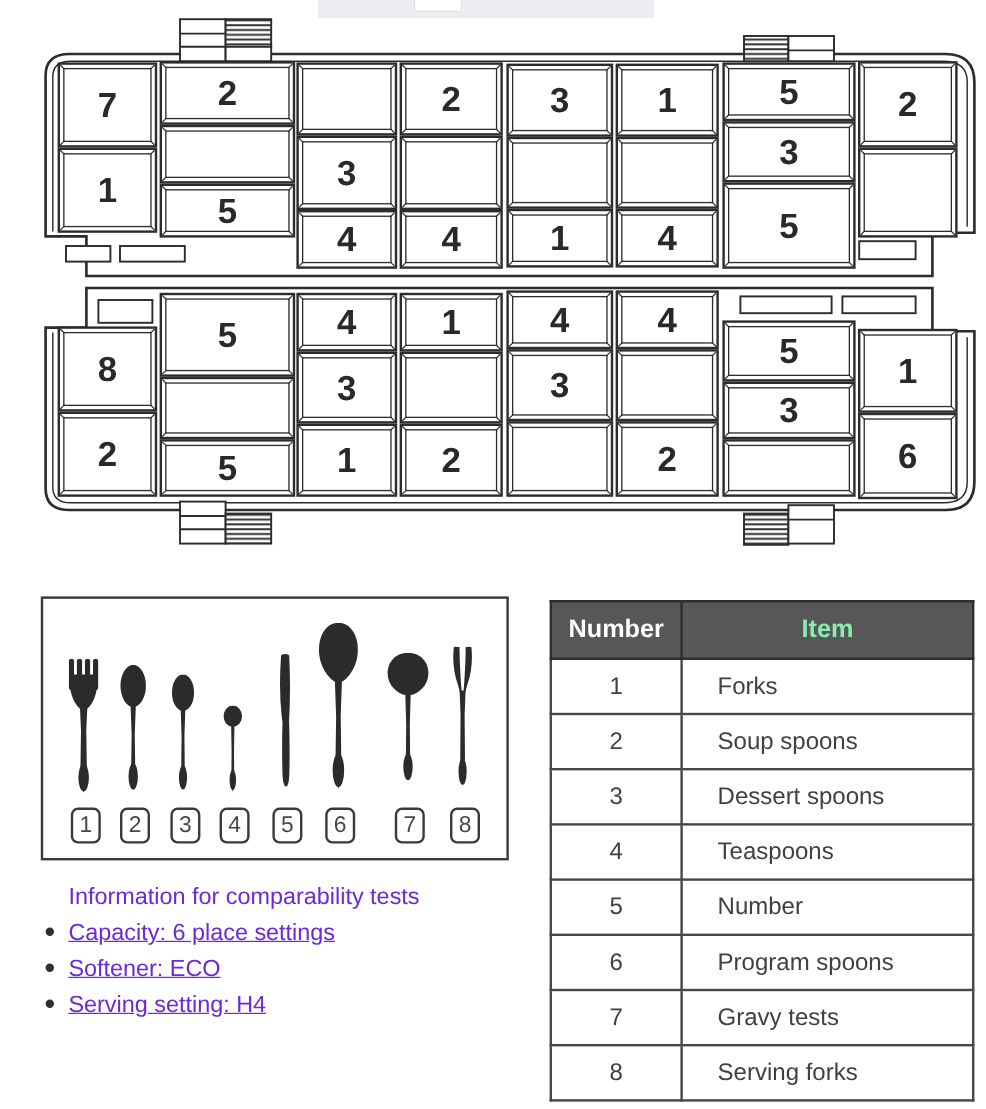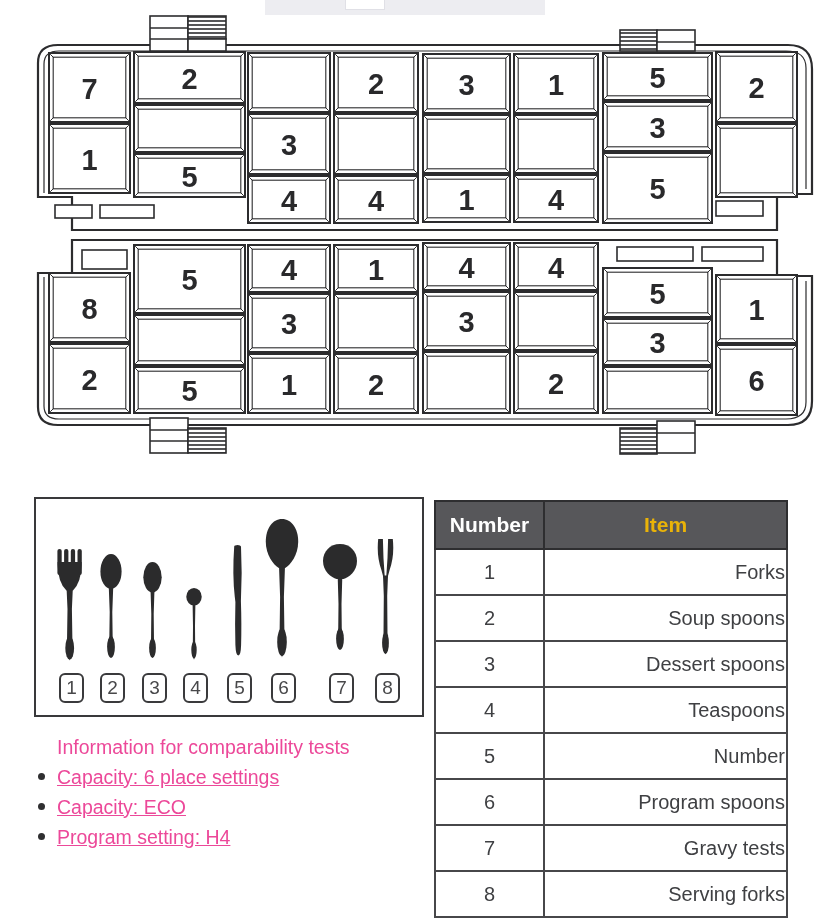--- a/index.html
+++ b/index.html
@@ -12,30 +12,30 @@
   .tray-svg{position:absolute;left:0;top:0;}
   .cellnum{font:700 29px "Liberation Sans",sans-serif;fill:#29292b;}
   
   .legend{position:absolute;left:34px;top:497px;width:386px;height:216px;border:2px solid #39393b;background:#fff;}
   .uicon{position:absolute;}
   .sil{fill:#2b2b2c;}
   .numbox{position:absolute;top:174px;width:21px;height:26px;border:2px solid #3a3a3c;border-radius:6px;
           background:#fff;display:flex;align-items:center;justify-content:center;
           font-size:19px;color:#48484a;}
   
-  .info{position:absolute;left:38px;top:733px;width:410px;color:#ec4899;font-size:19.5px;}
+  .info{position:absolute;left:38px;top:733px;width:410px;color:#6d28d9;font-size:19.5px;}
   .info-title{padding-left:19px;line-height:29px;}
   .brow{display:flex;align-items:flex-start;line-height:30px;text-decoration:underline;}
   .dot{width:7px;height:7px;border-radius:50%;background:#2f2f31;margin:11px 12px 0 0;flex:none;}
   
-  .item-table{position:absolute;left:434px;top:500px;width:354px;border-collapse:collapse;background:#fff;}
+  .item-table{position:absolute;left:458px;top:500px;width:354px;border-collapse:collapse;background:#fff;}
   .item-table th{height:44px;font-size:21px;font-weight:700;border:2px solid #2e2e30;}
   .item-table td{height:42px;font-size:20px;color:#3f4043;border:2px solid #47474a;}
   .item-table td.num{width:105px;text-align:center;}
-  .item-table td.item{padding-left:42px;text-align:right;}
+  .item-table td.item{padding-left:29px;text-align:left;}
 </style>
 </head>
 <body>
 
 <div class="page">
 
   <div class="artifact">
     <div class="artifact-notch"></div>
   </div>
 
@@ -551,33 +551,33 @@
   </div>
 
   <div class="info">
     <div class="info-title">Information for comparability tests</div>
     <div class="brow">
       <span class="dot"></span>
       <span>Capacity: 6 place settings</span>
     </div>
     <div class="brow">
       <span class="dot"></span>
-      <span>Capacity: ECO</span>
+      <span>Softener: ECO</span>
     </div>
     <div class="brow">
       <span class="dot"></span>
-      <span>Program setting: H4</span>
+      <span>Serving setting: H4</span>
     </div>
   </div>
 
   <table class="item-table">
     <thead>
       <tr>
         <th id="th-bg-1" style="background: rgb(87, 87, 90); color: rgb(255, 255, 255);">Number</th>
-        <th id="th-bg-2" style="background: rgb(87, 87, 90); color: #eab308;">Item</th>
+        <th id="th-bg-2" style="background: rgb(87, 87, 90); color: #86efac;">Item</th>
       </tr>
     </thead>
     <tbody>
       <tr>
           <td class="num">1</td>
           <td class="item">Forks</td>
         </tr>
       <tr>
           <td class="num">2</td>
           <td class="item">Soup spoons</td>

